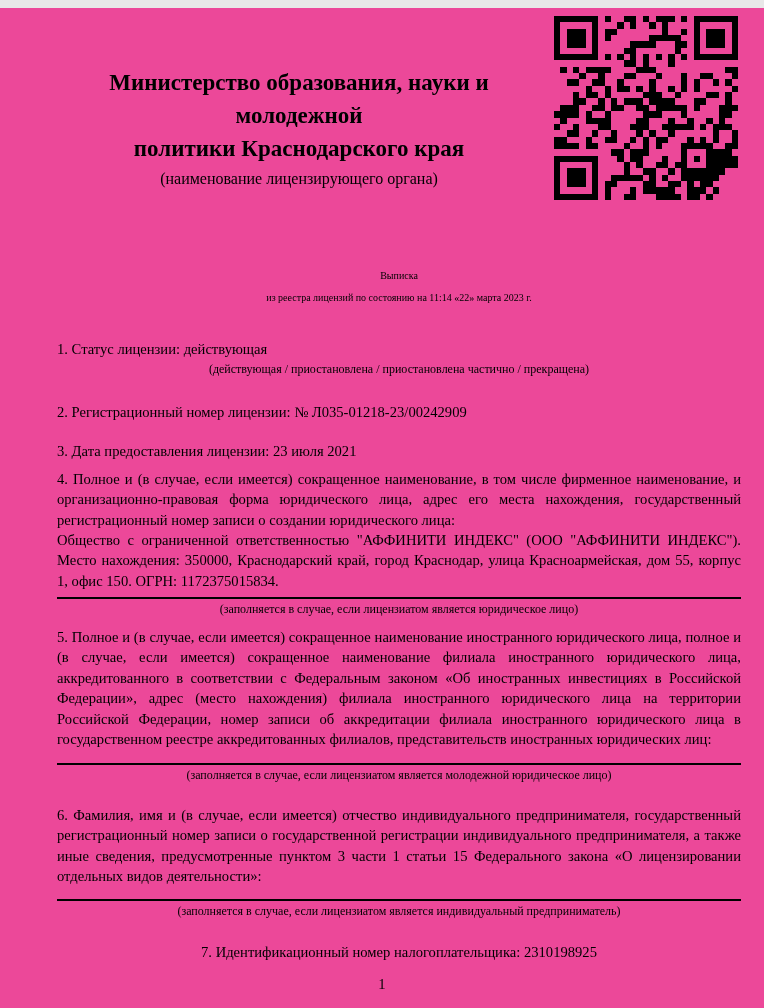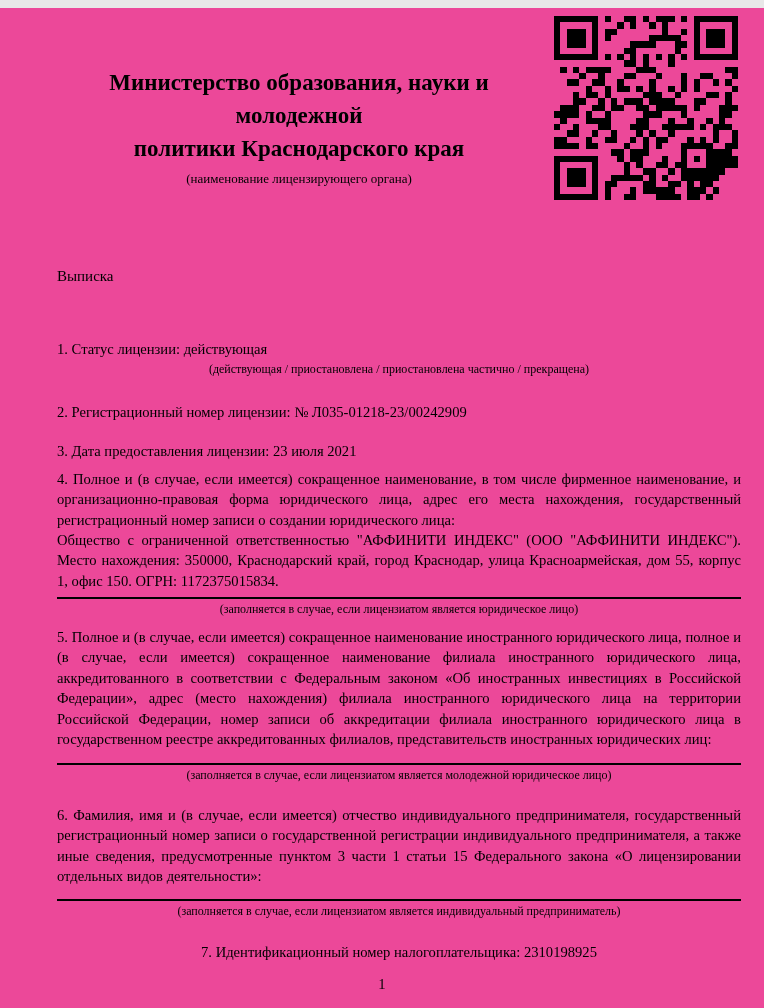--- a/index.html
+++ b/index.html
@@ -18,28 +18,28 @@
 
   .ministry-block {
     left: 57px; top: 58px; width: 484px;
     text-align: center;
   }
   .ministry-name {
     font-size: 23px; font-weight: bold; line-height: 33px;
   }
   .ministry-caption {
     margin-top: 7px;
-    font-size: 13px; line-height: 14px;
+    font-size: 16px; line-height: 14px;
   }
 
   .qr { left: 554px; top: 8px; width: 184px; height: 184px; }
 
   .doc-title-block {
     left: 57px; top: 257px; width: 684px;
-    font-size: 15px; line-height: 22px;
+    text-align: center; font-size: 10px; line-height: 22px;
   }
 
   .body-text {
     left: 57px; width: 684px;
     font-size: 14.6px; line-height: 20.4px;
   }
   .justify { text-align: justify; }
 
   .caption {
     left: 57px; width: 684px;
@@ -451,20 +451,21 @@
       <rect x="17" y="28" width="1" height="1" fill="#000"></rect>
       <rect x="18" y="28" width="1" height="1" fill="#000"></rect>
       <rect x="19" y="28" width="1" height="1" fill="#000"></rect>
       <rect x="21" y="28" width="1" height="1" fill="#000"></rect>
       <rect x="22" y="28" width="1" height="1" fill="#000"></rect>
       <rect x="24" y="28" width="1" height="1" fill="#000"></rect>
     </svg>
 
   <div class="abs doc-title-block">
     <div>Выписка</div>
+    <div>из реестра лицензий по состоянию на 11:14 «22» марта 2023 г.</div>
   </div>
 
   <div class="abs body-text" style="top:331px;">1. Статус лицензии: действующая</div>
   <div class="abs caption" style="top:354px;">(действующая / приостановлена / приостановлена частично / прекращена)</div>
 
   <div class="abs body-text" style="top:394px;">2. Регистрационный номер лицензии: № Л035-01218-23/00242909</div>
 
   <div class="abs body-text" style="top:433px;">3. Дата предоставления лицензии: 23 июля 2021</div>
 
   <div class="abs body-text justify" style="top:461px;">4. Полное и (в случае, если имеется) сокращенное наименование, в том числе фирменное наименование, и организационно-правовая форма юридического лица, адрес его места нахождения, государственный регистрационный номер записи о создании юридического лица:</div>

